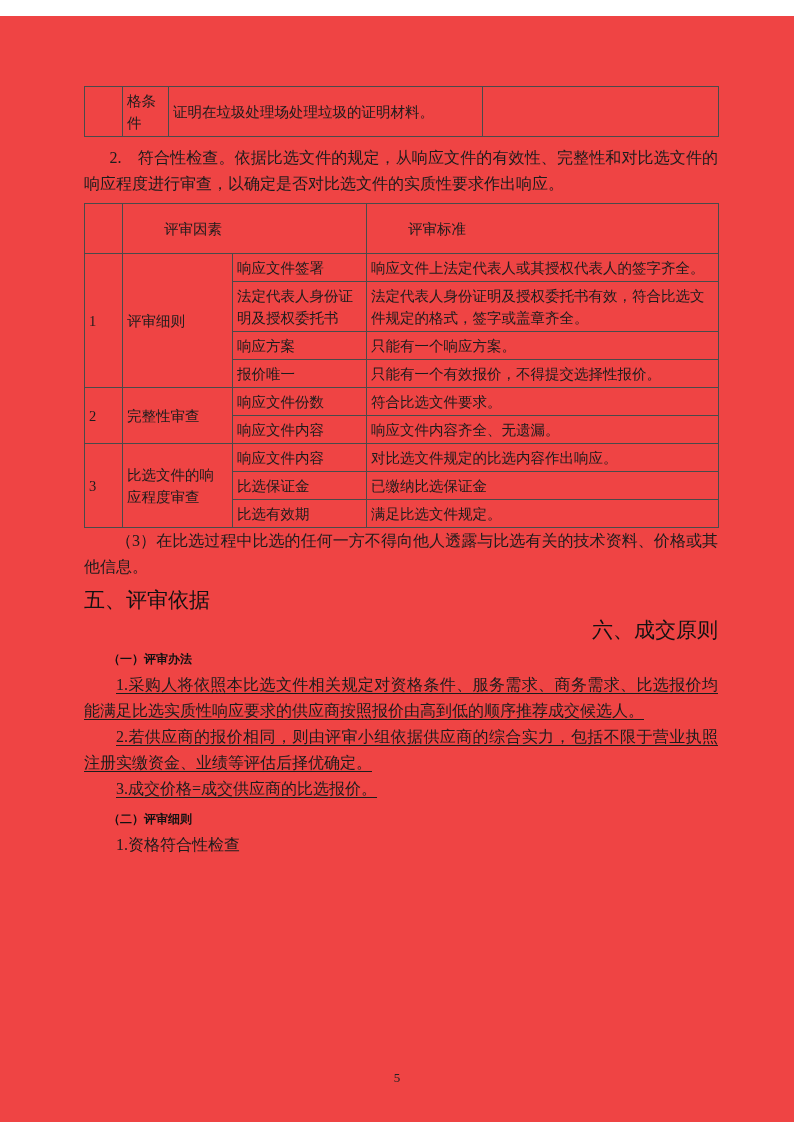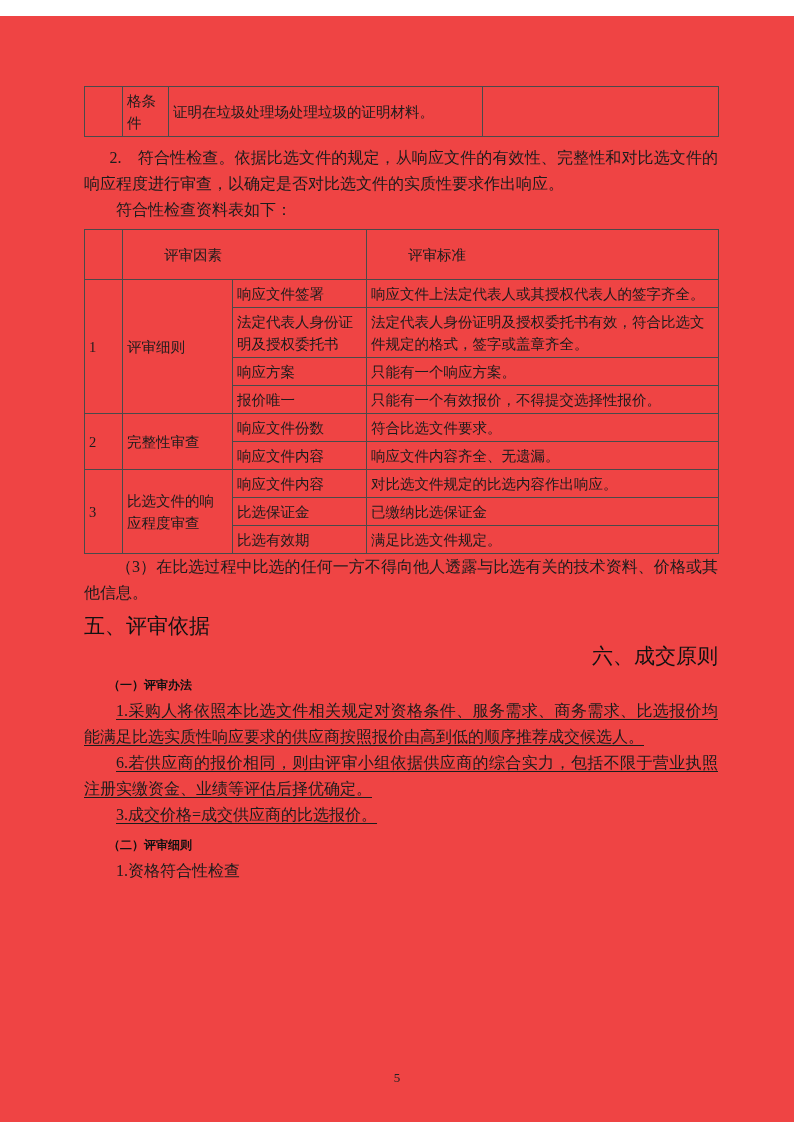--- a/index.html
+++ b/index.html
@@ -105,21 +105,20 @@
       <tr>
         <td></td>
         <td>格条件</td>
         <td>证明在垃圾处理场处理垃圾的证明材料。</td>
         <td></td>
       </tr>
     </tbody>
   </table>
 
   <p class="body first-after-table" style="text-indent:1.6em">2.　符合性检查。依据比选文件的规定，从响应文件的有效性、完整性和对比选文件的响应程度进行审查，以确定是否对比选文件的实质性要求作出响应。</p>
-  <p class="body indent">符合性检查资料表如下：</p>
 
   <table class="doc-table review-table">
     <colgroup>
       <col style="width:38px">
         <col style="width:110px">
         <col style="width:134px">
         <col style="width:352px">
     </colgroup>
     <tbody>
       <tr class="head">
@@ -175,19 +174,19 @@
     </tbody>
   </table>
 
   <p class="body indent">（3）在比选过程中比选的任何一方不得向他人透露与比选有关的技术资料、价格或其他信息。</p>
 
   <h2 class="sec">五、评审依据</h2>
 
   <h2 class="sec sec-gap">六、成交原则</h2>
   <h3 class="subsec">（一）评审办法</h3>
   <p class="rule">1.采购人将依照本比选文件相关规定对资格条件、服务需求、商务需求、比选报价均能满足比选实质性响应要求的供应商按照报价由高到低的顺序推荐成交候选人。</p>
-  <p class="rule">6.若供应商的报价相同，则由评审小组依据供应商的综合实力，包括不限于营业执照注册实缴资金、业绩等评估后择优确定。</p>
+  <p class="rule">2.若供应商的报价相同，则由评审小组依据供应商的综合实力，包括不限于营业执照注册实缴资金、业绩等评估后择优确定。</p>
   <p class="rule">3.成交价格=成交供应商的比选报价。</p>
   <h3 class="subsec">（二）评审细则</h3>
   <p class="body indent">1.资格符合性检查</p>
 
   <div class="page-number">5</div>
 </div>
 
 </body></html>

